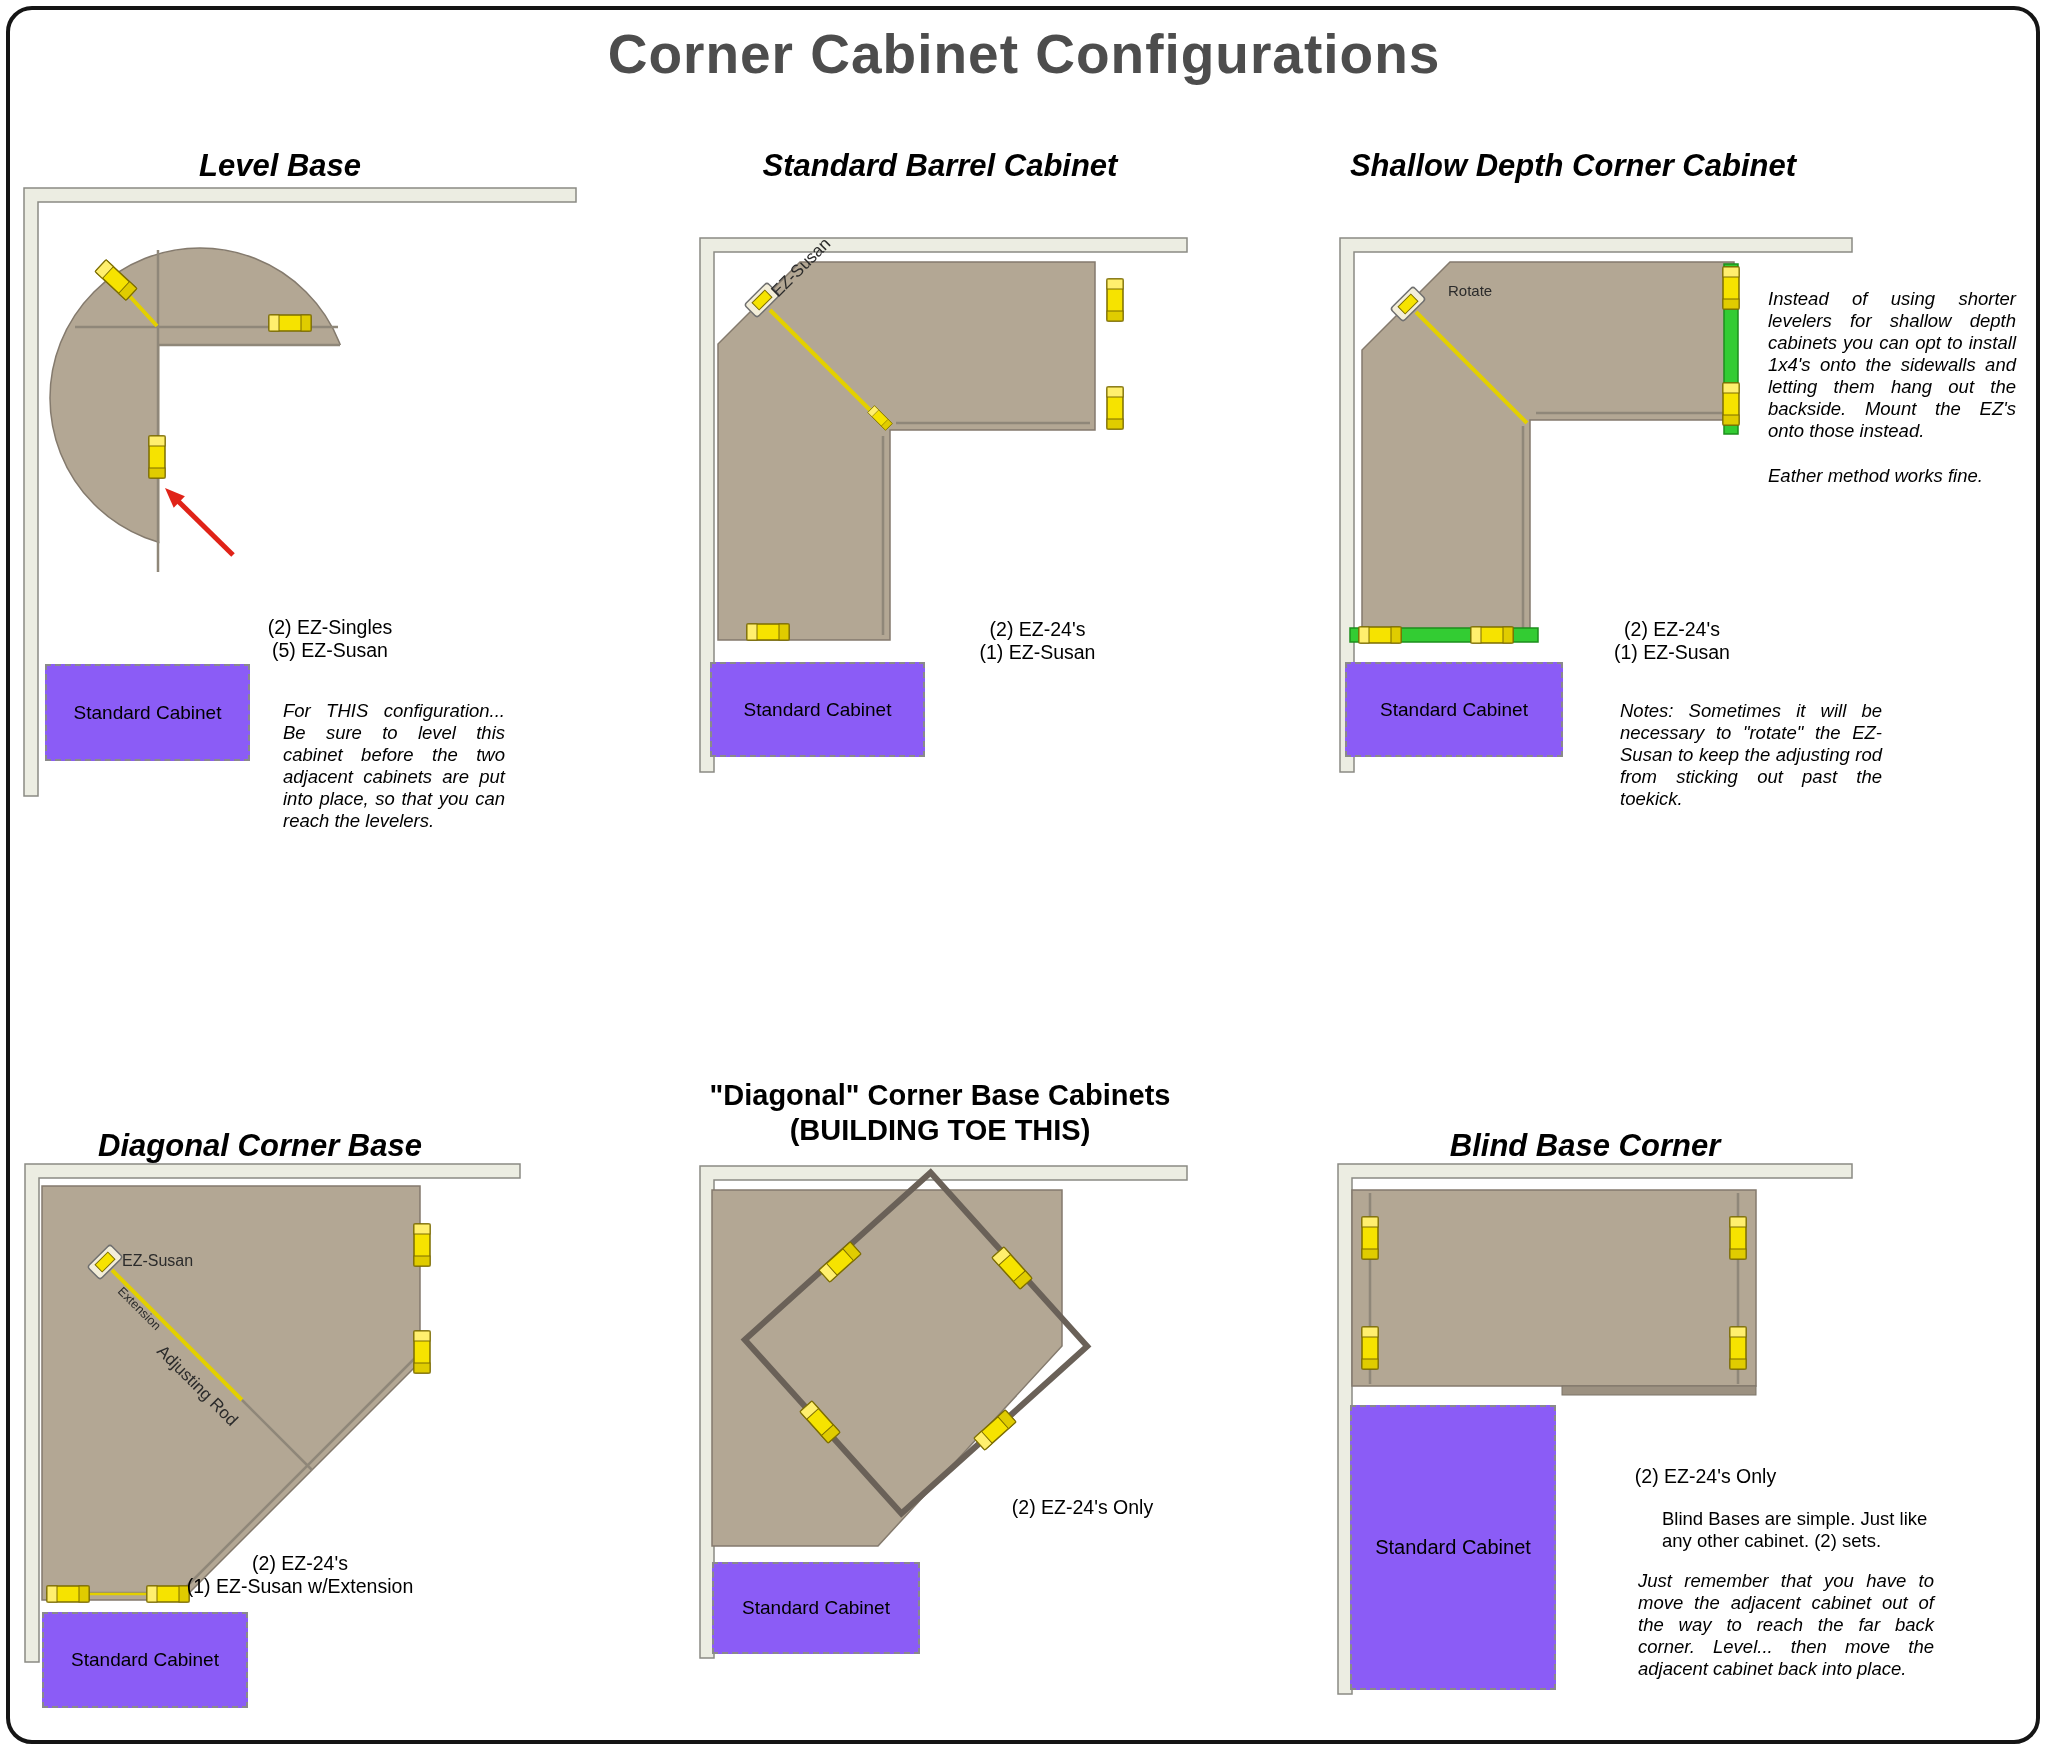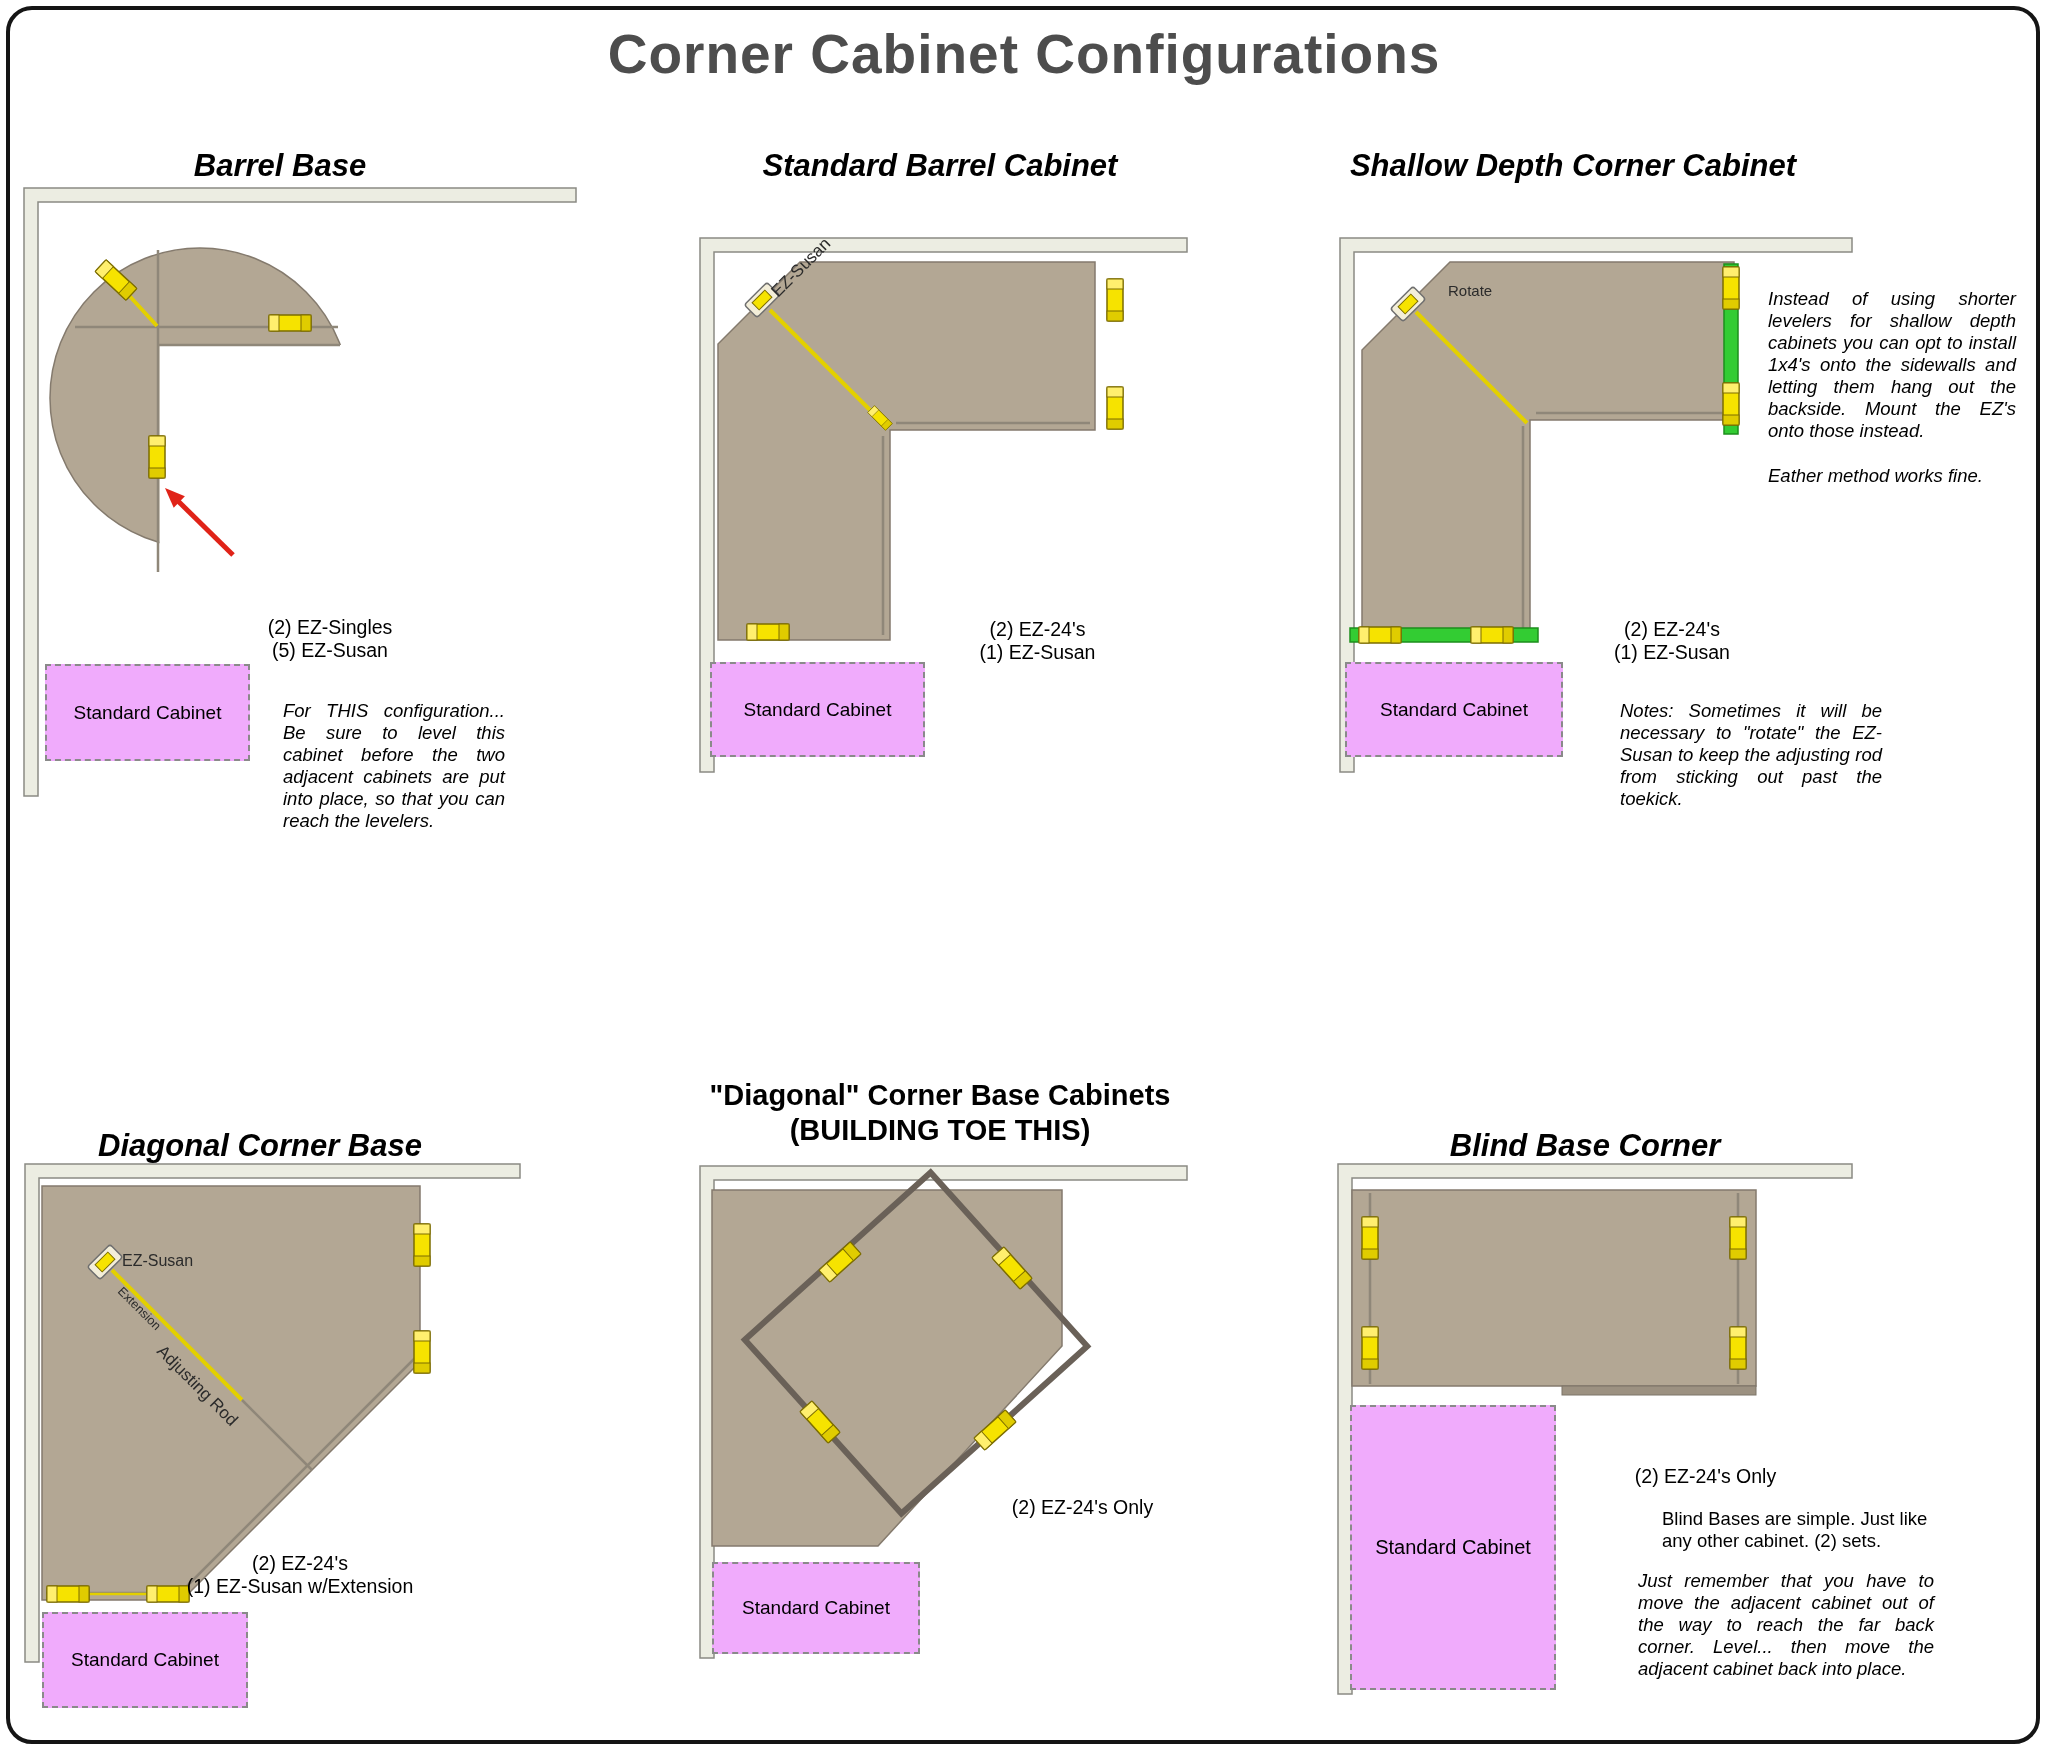--- a/index.html
+++ b/index.html
@@ -6,21 +6,21 @@
   body { background:#ffffff; font-family:"Liberation Sans", sans-serif; }
   #canvas { position:relative; width:2048px; height:1752px; background:#fff; overflow:hidden; }
   .frame { position:absolute; left:6px; top:6px; width:2034px; height:1738px;
            border:4px solid #151515; border-radius:26px; pointer-events:none; }
   .abs { position:absolute; }
   .main-title { left:0; top:22px; width:2048px; text-align:center; font-size:55px;
                 font-weight:bold; color:#4d4d4d; letter-spacing:1px; }
   .ptitle { font-size:31px; font-weight:bold; font-style:italic; text-align:center; color:#000; }
   .ptitle.upright { font-style:normal; font-size:29px; line-height:35px; }
   .parts { font-size:19.5px; color:#000; text-align:center; white-space:pre-line; line-height:23px; }
-  .std-box { background:#f0abfc; border:2px dashed #8a8a8a; display:flex; align-items:center;
+  .std-box { background:#8b5cf6; border:2px dashed #8a8a8a; display:flex; align-items:center;
              justify-content:center; font-size:19px; color:#000; }
   .note { font-size:18.5px; line-height:22px; color:#000; }
   .italic { font-style:italic; }
   .justify { text-align:justify;font-style:italic; }
   svg.diagram { position:absolute; overflow:visible; }
   .wall { fill:var(--wall,#ecede2); stroke:#8b8b84; stroke-width:1.5; }
   .cab  { fill:var(--cabinet,#b3a794); stroke:#847a6d; stroke-width:1.5; }
   .inner-line { stroke:#8f8779; stroke-width:2.5; fill:none; }
   .rod { stroke:var(--rod,#e3d000); stroke-width:4; fill:none; }
   .rod-mini { stroke:var(--rod,#e3d000); stroke-width:2.5; fill:none; }
@@ -47,21 +47,21 @@
       </g>
       <g id="bearing">
         <rect x="-16" y="-9" width="32" height="18" rx="3" fill="#f3eed9" stroke="#6f6f6f" stroke-width="1.5"></rect>
         <rect x="-9" y="-5" width="18" height="10" fill="#f6e300" stroke="#7c6d00" stroke-width="1"></rect>
       </g>
     </defs>
   </svg>
 
   <div class="abs main-title">Corner Cabinet Configurations</div>
 
-  <div class="abs ptitle" style="left:60px; top:148px; width:440px;">Barrel Base</div>
+  <div class="abs ptitle" style="left:60px; top:148px; width:440px;">Level Base</div>
 
   <svg class="diagram" style="left:20px; top:180px;" width="560" height="650" viewBox="0 0 560 650">
     <polygon class="wall" points="4,8 556,8 556,22 18,22 18,616 4,616"></polygon>
     <circle class="cab" cx="180" cy="218" r="150"></circle>
     <rect class="cutout" x="139.5" y="165" width="214" height="240"></rect>
     <line class="inner-line" x1="138" y1="70" x2="138" y2="392"></line>
     <line class="inner-line" x1="55" y1="147" x2="318" y2="147"></line>
     <line class="inner-line" x1="139" y1="165" x2="320" y2="165"></line>
     <line class="rod" x1="104" y1="110" x2="137" y2="146"></line>
     <use href="#lev" transform="translate(96,100) rotate(43)"></use>

